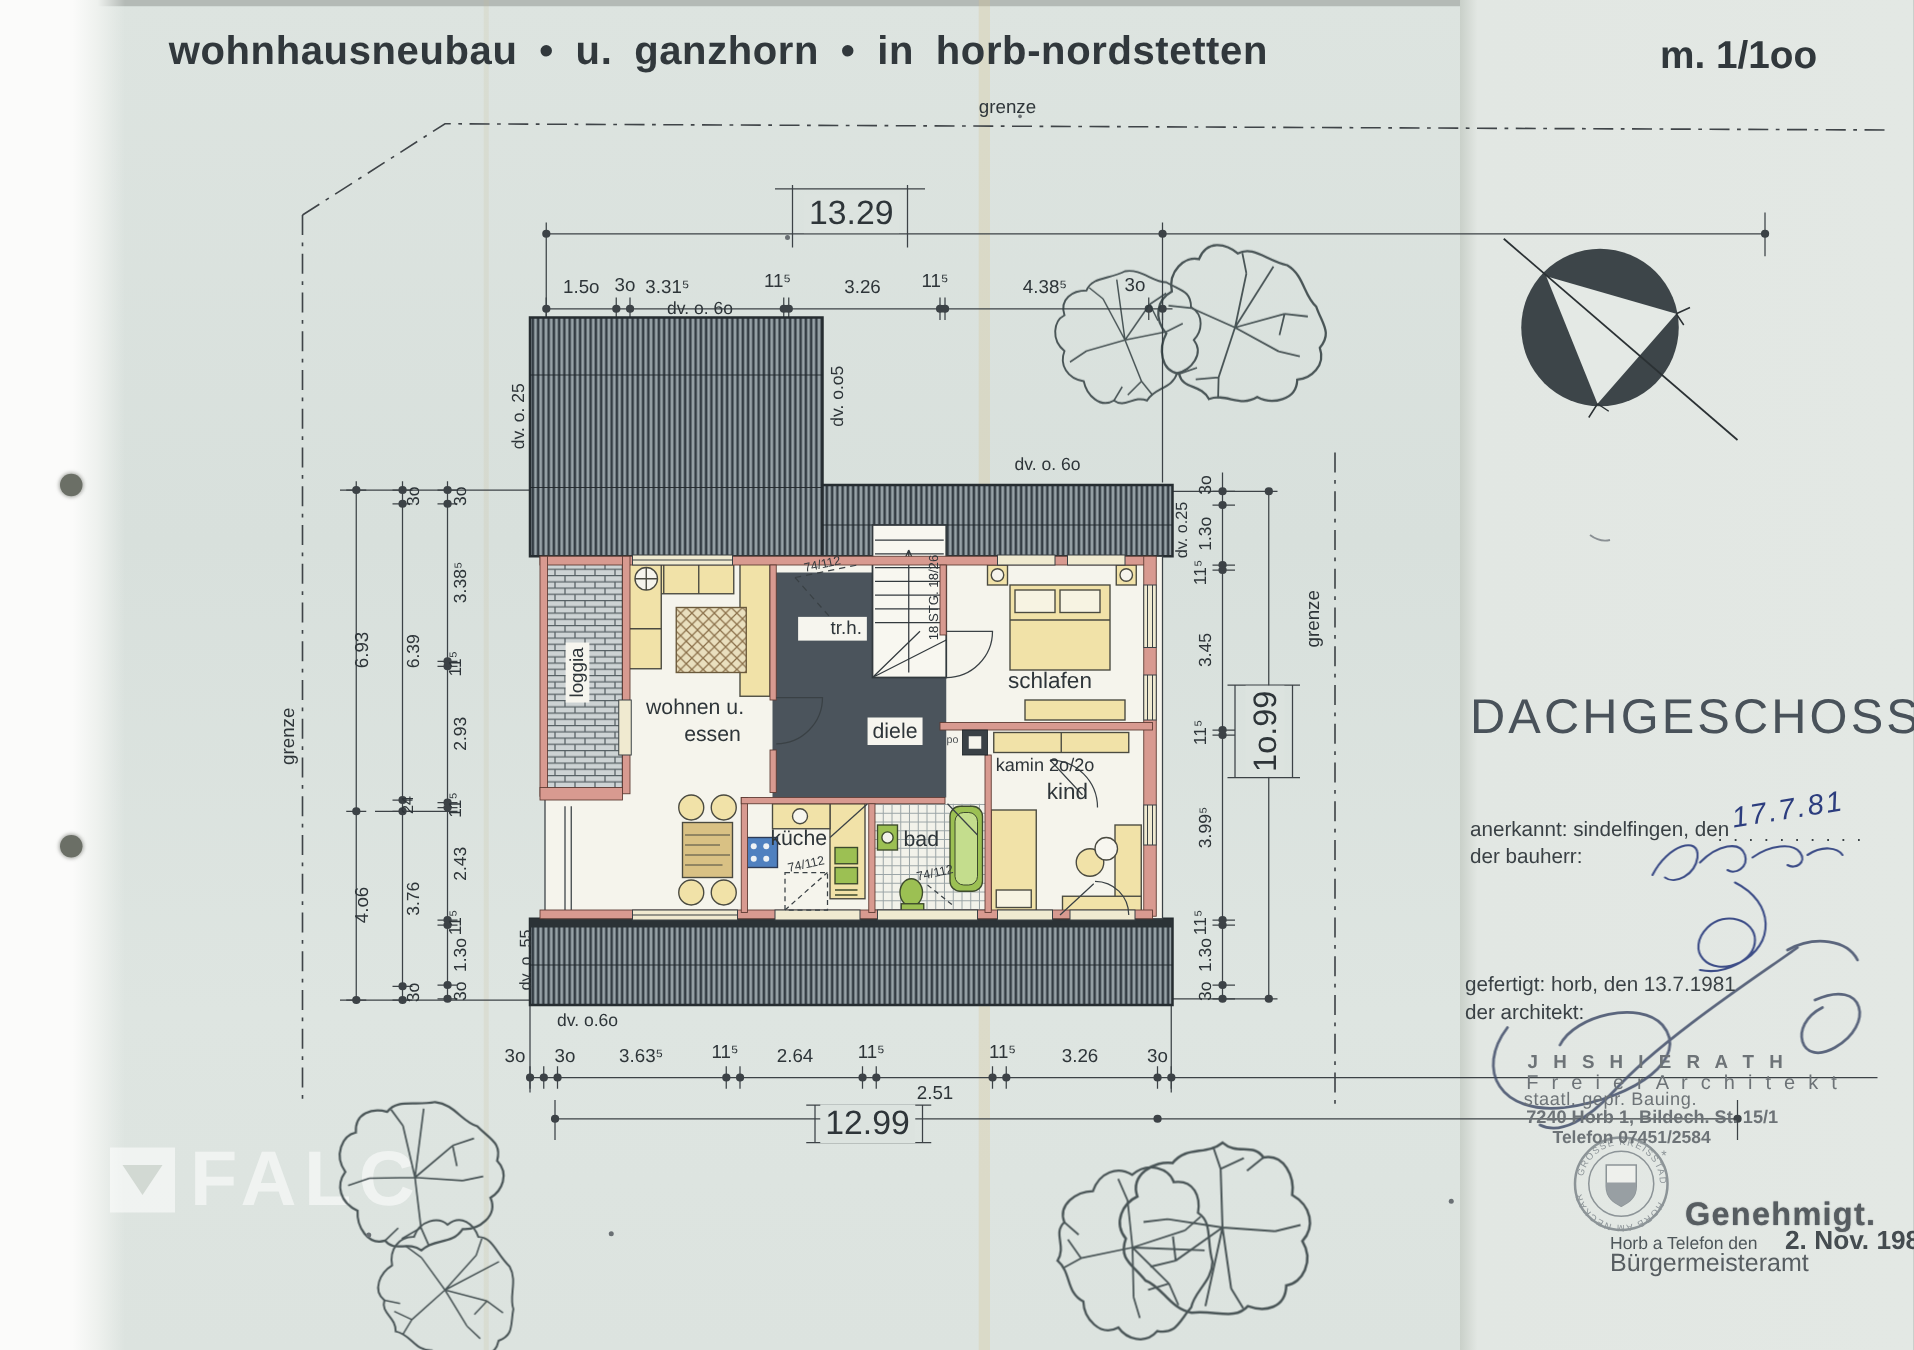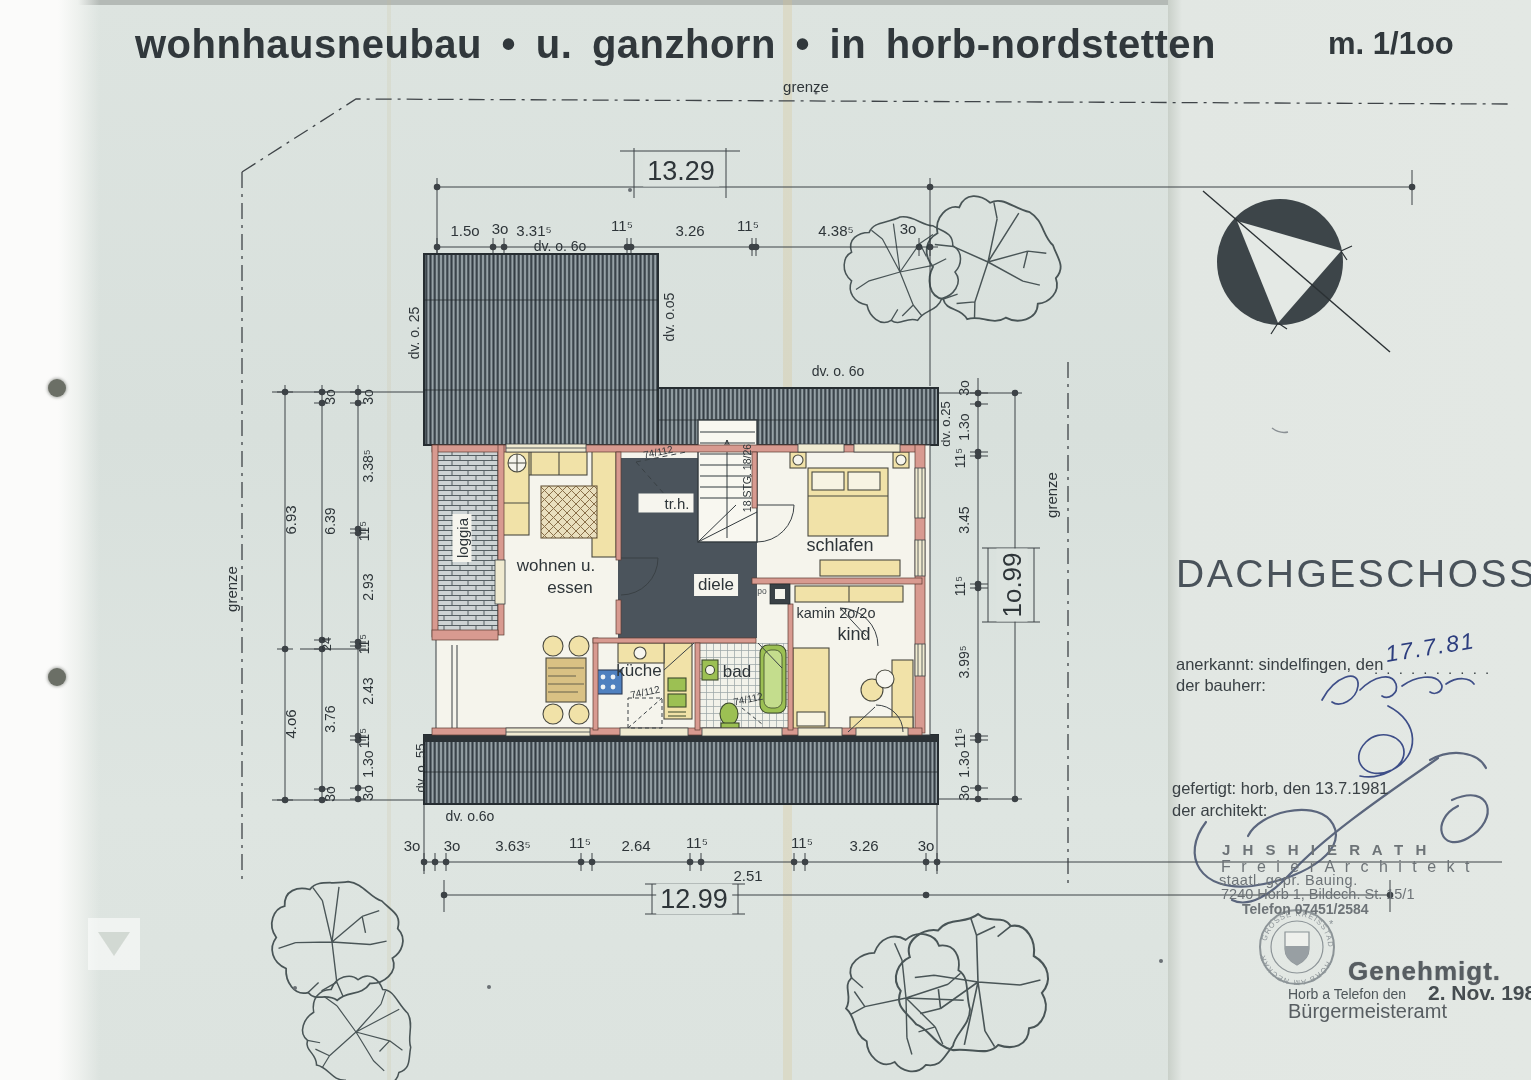--- a/index.html
+++ b/index.html
@@ -37,20 +37,21 @@
   <div class="left-strip"></div>
   <div class="hole" style="left:48px;top:379px;"></div>
   <div class="hole" style="left:48px;top:668px;"></div>
   <div class="crease c1"></div>
   <div class="crease c2"></div>
   <div class="right-panel"></div>
 
   <div class="wm-logo">
       <i></i>
     </div>
+  <span class="tl wm" style="left:152px;top:908px;font-size:62px;font-weight:bold;letter-spacing:6px;">FALC</span>
 
   <svg width="1531" height="1080" viewBox="0 0 1531 1080">
     <defs>
       <pattern id="hatch" width="4.2" height="12" patternUnits="userSpaceOnUse">
         <rect width="4.2" height="12" fill="#97a2a7"></rect>
           <rect x="1.1" width="2" height="12" fill="#343d44"></rect>
       </pattern>
       <pattern id="brick" width="16" height="10" patternUnits="userSpaceOnUse">
         <rect width="16" height="10" fill="#cdd3d4"></rect>
         <path d="M0,0.5H16M0,5.5H16M4,0V5M12,5V10" stroke="#555f63" stroke-width="1" fill="none"></path>
@@ -286,21 +287,21 @@
     <g fill="#6a7074">
       <circle cx="630" cy="190" r="2"></circle>
         <circle cx="816" cy="93" r="1.5"></circle>
       <circle cx="295" cy="988" r="2"></circle>
         <circle cx="489" cy="987" r="2"></circle>
       <path d="M1272,428 q8,6 16,4" stroke="#8a9094" fill="none" stroke-width="1.5"></path>
       <circle cx="1161" cy="961" r="2"></circle>
     </g>
   </svg>
 
-  <span class="tl" style="left:135px;top:22px;font-size:40px;font-weight:bold;letter-spacing:.5px;word-spacing:8px;color:#31383c;">wohnhausneubau • u. ganzhorn • in horb-nordstetten</span>
+  <span class="tl" style="left:135px;top:22px;font-size:32px;font-weight:bold;letter-spacing:.5px;word-spacing:8px;color:#31383c;">wohnhausneubau • u. ganzhorn • in horb-nordstetten</span>
   <span class="tl" style="left:1328px;top:26px;font-size:31px;font-weight:bold;color:#31383c;">m. 1/1oo</span>
 
   <span class="t dim" style="left:806px;top:86px;">grenze</span>
   <span class="v dim" style="left:231px;top:589px;">grenze</span>
   <span class="v dim" style="left:1051px;top:495px;">grenze</span>
 
   <span class="v lbl-box" style="left:462px;top:538px;font-size:15px;">loggia</span>
   <span class="t" style="left:556px;top:566px;font-size:17px;">wohnen u.</span>
   <span class="t" style="left:570px;top:588px;font-size:17px;">essen</span>
   <span class="t lbl-box" style="left:666px;top:503px;font-size:15px;padding-left:26px;">tr.h.</span>
@@ -380,19 +381,19 @@
   <span class="tl" style="left:1176px;top:552px;font-size:39px;letter-spacing:2.5px;color:#49525a;">DACHGESCHOSS</span>
   <span class="tl" style="left:1176px;top:655px;font-size:16.5px;color:#3a4145;">anerkannt: sindelfingen, den</span>
   <span class="tl" style="left:1374px;top:660px;font-size:15px;letter-spacing:2px;color:#3a4145;">. . . . . . . . . .</span>
   <span class="tl hw" style="left:1385px;top:634px;font-size:23px;">17.7.81</span>
   <span class="tl" style="left:1176px;top:676px;font-size:16.5px;color:#3a4145;">der bauherr:</span>
   <span class="tl" style="left:1172px;top:779px;font-size:16.5px;color:#3a4145;">gefertigt: horb, den 13.7.1981</span>
   <span class="tl" style="left:1172px;top:801px;font-size:16.5px;color:#3a4145;">der architekt:</span>
   <span class="tl st" style="left:1222px;top:841px;font-size:15px;font-weight:bold;letter-spacing:4px;">J H S   H I E R A T H</span>
   <span class="tl st" style="left:1221px;top:858px;font-size:16px;letter-spacing:3px;">F r e i e r   A r c h i t e k t</span>
   <span class="tl st" style="left:1219px;top:872px;font-size:14.5px;letter-spacing:.5px;">staatl. gepr. Bauing.</span>
-  <span class="tl st" style="left:1221px;top:886px;font-size:14.5px;font-weight:normal;">7240 Horb 1, Bildech. St. 15/1</span>
+  <span class="tl st" style="left:1221px;top:886px;font-size:14.5px;font-weight:bold;">7240 Horb 1, Bildech. St. 15/1</span>
   <span class="tl st" style="left:1242px;top:901px;font-size:14px;font-weight:bold;">Telefon 07451/2584</span>
   <span class="tl" style="left:1348px;top:956px;font-size:26px;font-weight:bold;letter-spacing:1px;color:#575d61;text-shadow:0 0 1px #6a7074;">Genehmigt.</span>
   <span class="tl" style="left:1288px;top:986px;font-size:14px;color:#4e565a;">Horb a Telefon den</span>
   <span class="tl" style="left:1428px;top:981px;font-size:21px;font-weight:bold;color:#454c50;">2. Nov. 1981</span>
   <span class="tl" style="left:1288px;top:1000px;font-size:20px;color:#575d61;">Bürgermeisteramt</span>
 </div>
 
 </body></html>

